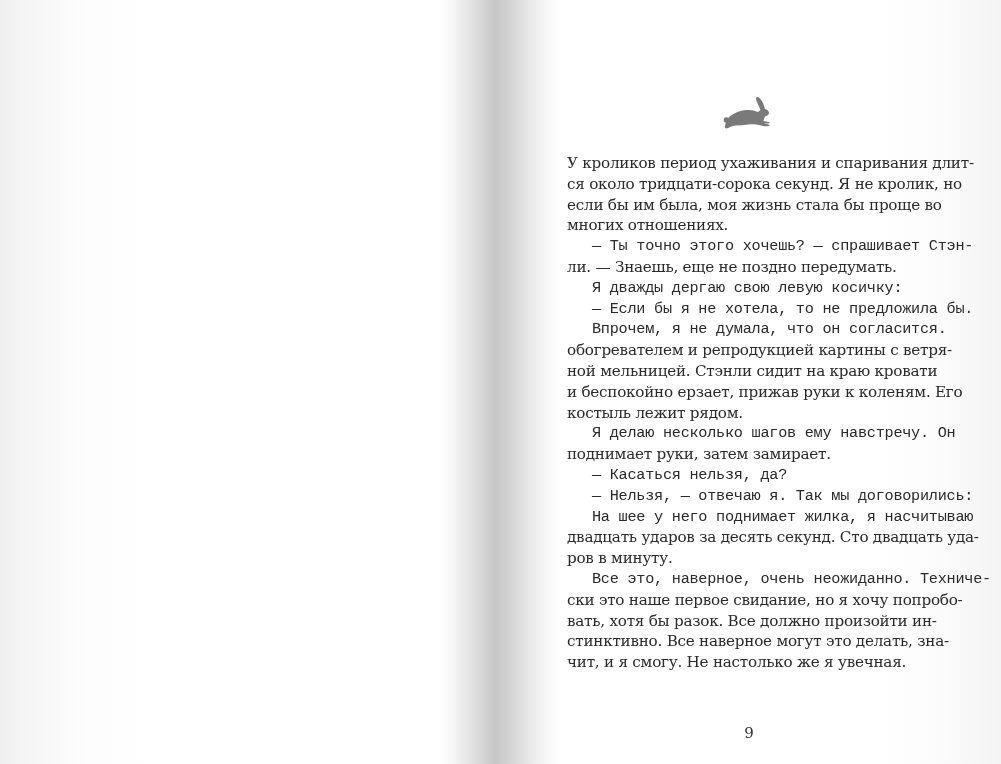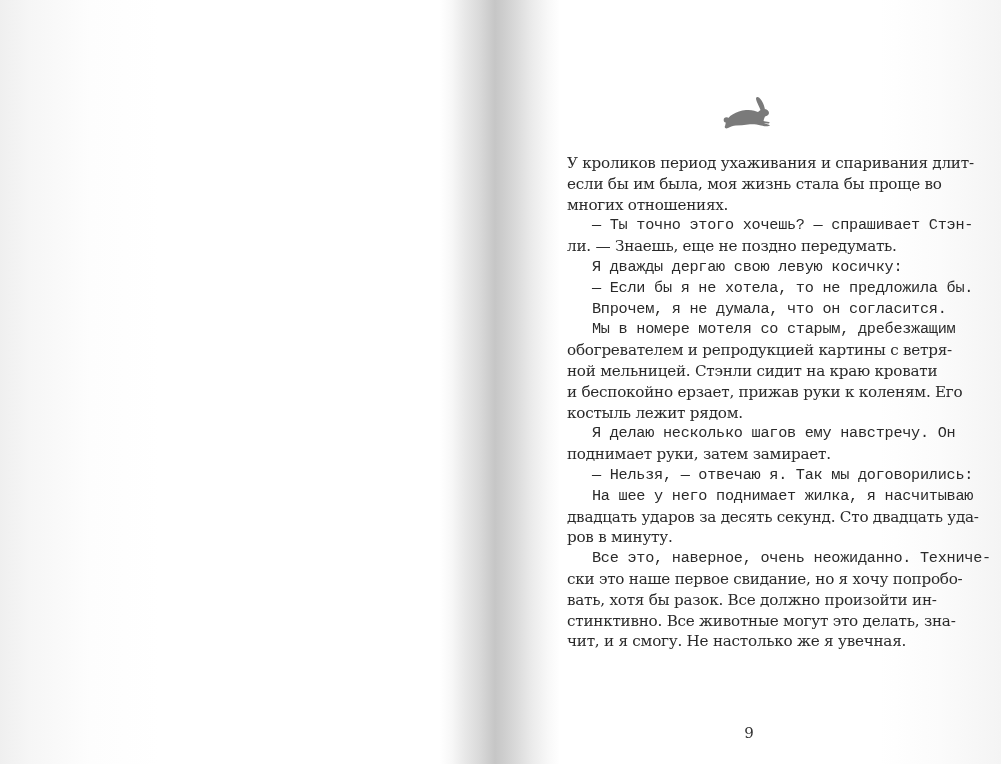--- a/index.html
+++ b/index.html
@@ -112,41 +112,42 @@
           <circle cx="4.5" cy="28" r="2.8"></circle>
 
           <path d="M36 28 C40 29, 44 29.5, 47 30 C48 30.5, 47.5 31.5, 46 31.5 C42 31.5, 38 31, 35 30 Z"></path>
         </g>
       </svg>
     </div>
 
     <div class="text-block" id="text-block">
 
       <span class="line">У кроликов период ухаживания и спаривания длит-</span>
+      <span class="line">ся около тридцати-сорока секунд. Я не кролик, но</span>
       <span class="line">если бы им была, моя жизнь стала бы проще во</span>
       <span class="line last">многих отношениях.</span>
       <span class="line indent">— Ты точно этого хочешь? — спрашивает Стэн-</span>
       <span class="line last">ли. — Знаешь, еще не поздно передумать.</span>
       <span class="line indent last">Я дважды дергаю свою левую косичку:</span>
       <span class="line indent last">— Если бы я не хотела, то не предложила бы.</span>
       <span class="line indent last">Впрочем, я не думала, что он согласится.</span>
-      <span class="line indent">Мы в номере мотеля со старым, дребезжащим</span>
       <span class="line">обогревателем и репродукцией картины с ветря-</span>
       <span class="line">ной мельницей. Стэнли сидит на краю кровати</span>
       <span class="line">и беспокойно ерзает, прижав руки к коленям. Его</span>
       <span class="line last">костыль лежит рядом.</span>
       <span class="line indent">Я делаю несколько шагов ему навстречу. Он</span>
       <span class="line last">поднимает руки, затем замирает.</span>
+      <span class="line indent last">— Касаться нельзя, да?</span>
       <span class="line indent">— Нельзя, — отвечаю я. Так мы договорились:</span>
       <span class="line indent">На шее у него поднимает жилка, я насчитываю</span>
       <span class="line">двадцать ударов за десять секунд. Сто двадцать уда-</span>
       <span class="line last">ров в минуту.</span>
       <span class="line indent">Все это, наверное, очень неожиданно. Техниче-</span>
       <span class="line">ски это наше первое свидание, но я хочу попробо-</span>
       <span class="line">вать, хотя бы разок. Все должно произойти ин-</span>
-      <span class="line">стинктивно. Все животные могут это делать, зна-</span>
+      <span class="line">стинктивно. Все наверное могут это делать, зна-</span>
       <span class="line last">чит, и я смогу. Не настолько же я увечная.</span>
     </div>
 
     <div class="page-number">9</div>
 
   </div>
 </div>
 
 </body></html>

